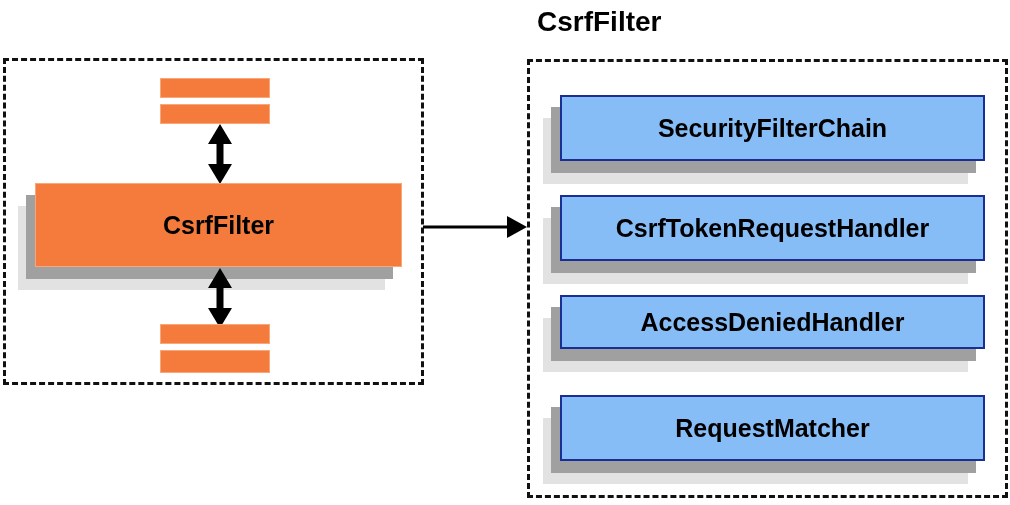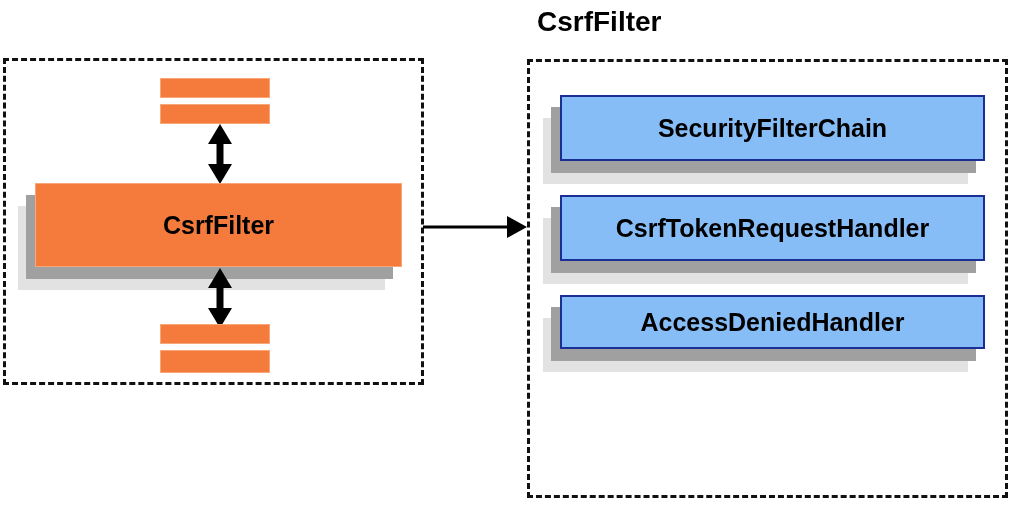--- a/index.html
+++ b/index.html
@@ -162,14 +162,21 @@
   </div>
 
   <div class="node blue" style="left:560px; top:295px; width:425px; height:54px;">
     <div class="shadow-far"></div>
     <div class="shadow-near"></div>
     <div class="face">
       <span class="node-label">AccessDeniedHandler</span>
     </div>
   </div>
 
+  <div class="node blue" style="left:560px; top:395px; width:425px; height:66px;">
+    <div class="shadow-far"></div>
+    <div class="shadow-near"></div>
+    <div class="face">
+      <span class="node-label">RequestMatcher</span>
+    </div>
+  </div>
 
 </div>
 
 </body></html>

